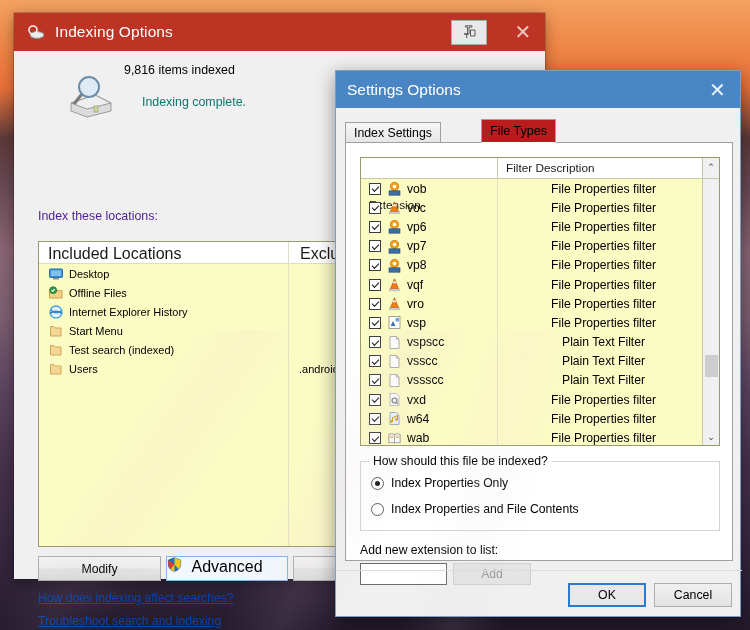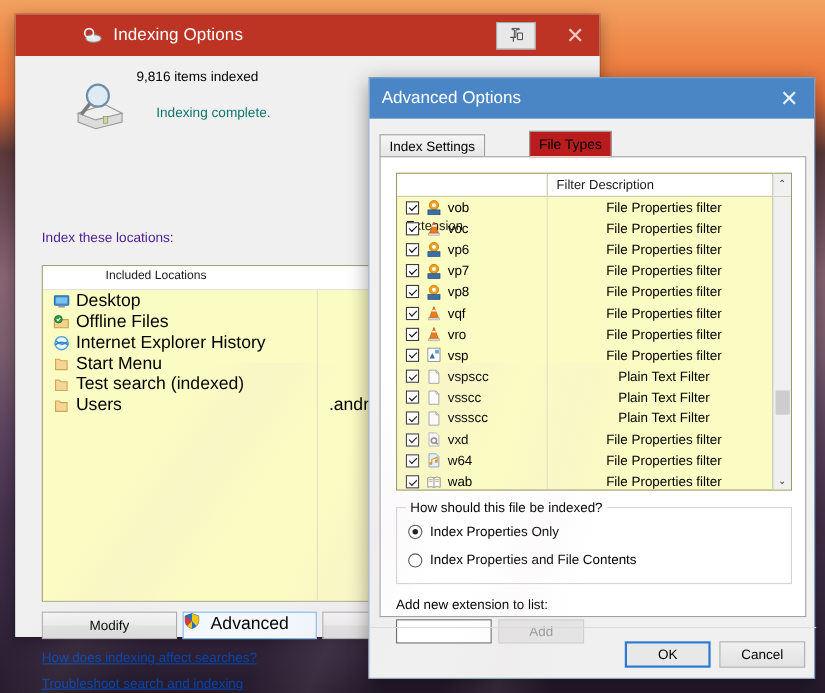--- a/index.html
+++ b/index.html
@@ -44,21 +44,21 @@
     position: absolute;
     left: 14px; top: 13px;
     width: 531px; height: 566px;
     background: #f0f0f0;
     box-shadow: 0 0 0 1px rgba(0,0,0,0.18), 0 4px 14px rgba(0,0,0,0.35);
   }
   #indexing-titlebar {
     position: relative;
     height: 38px;
     background: #bd3324;
-    display: flex; align-items: center; padding-left: 48px;
+    display: flex; align-items: center;
   }
   #indexing-titlebar .tb-icon {
     margin-left: 13px; margin-right: 10px;
     width: 18px; height: 16px; position: relative; flex: 0 0 auto;
   }
   .win-title {
     color: #ffffff;
     font-size: 15.5px;
     letter-spacing: .1px;
   }
@@ -96,26 +96,26 @@
   #locations-list {
     position: absolute; left: 24px; top: 190px;
     width: 483px; height: 306px;
     background: #ffffe1;
     border: 1px solid #9a9a6e;
   }
   .loc-header {
     display: flex; height: 22px;
     background: #ffffff;
     border-bottom: 1px solid #dcdcc8;
-    font-size: 11px; color: #1a1a1a; padding-left: 48px;
+    font-size: 16px; color: #1a1a1a;
   }
   .loc-header .col-included { width: 249px; padding: 3px 0 0 9px; }
   .loc-header .col-exclude { flex: 1; padding: 3px 0 0 11px; border-left: 1px solid #dcdcc8; }
   .loc-rows { position: relative; background: #fbfbc4; height: 282px; }
-  .loc-row { display: flex; height: 19px; align-items: center; font-size: 16px; color: #000; }
+  .loc-row { display: flex; height: 19px; align-items: center; font-size: 11px; color: #000; }
   .loc-row .c1 { width: 249px; display: flex; align-items: center; padding-left: 9px; }
   .loc-row .c2 { flex: 1; padding-left: 11px; color: #000; }
   .loc-ico { width: 16px; height: 14px; margin-right: 5px; flex: 0 0 auto; position: relative; }
   .divider-v { position: absolute; left: 249px; top: 0; bottom: 0; width: 1px; background: #e2e2c4; }
 
   
   .btn {
     background: linear-gradient(180deg,#f4f4f4 0%, #ececec 48%, #e2e2e2 52%, #dcdcdc 100%);
     border: 1px solid #adadad;
     font-size: 12.3px; color: #000;
@@ -453,21 +453,21 @@
       </div>
 
       <a class="hlink" id="link-how">How does indexing affect searches?</a>
       <a class="hlink" id="link-troubleshoot">Troubleshoot search and indexing</a>
     </div>
   </div>
 
   <div id="advanced-dialog">
 
     <div id="advanced-titlebar">
-      <span class="adv-title">Advanced Options</span>
+      <span class="adv-title">Settings Options</span>
       <span id="advanced-close">✕</span>
     </div>
 
     <div class="adv-body">
 
       <div id="tabstrip">
         <div class="tab">
           <span>Index Settings</span>
         </div>
         <div class="tab active">

